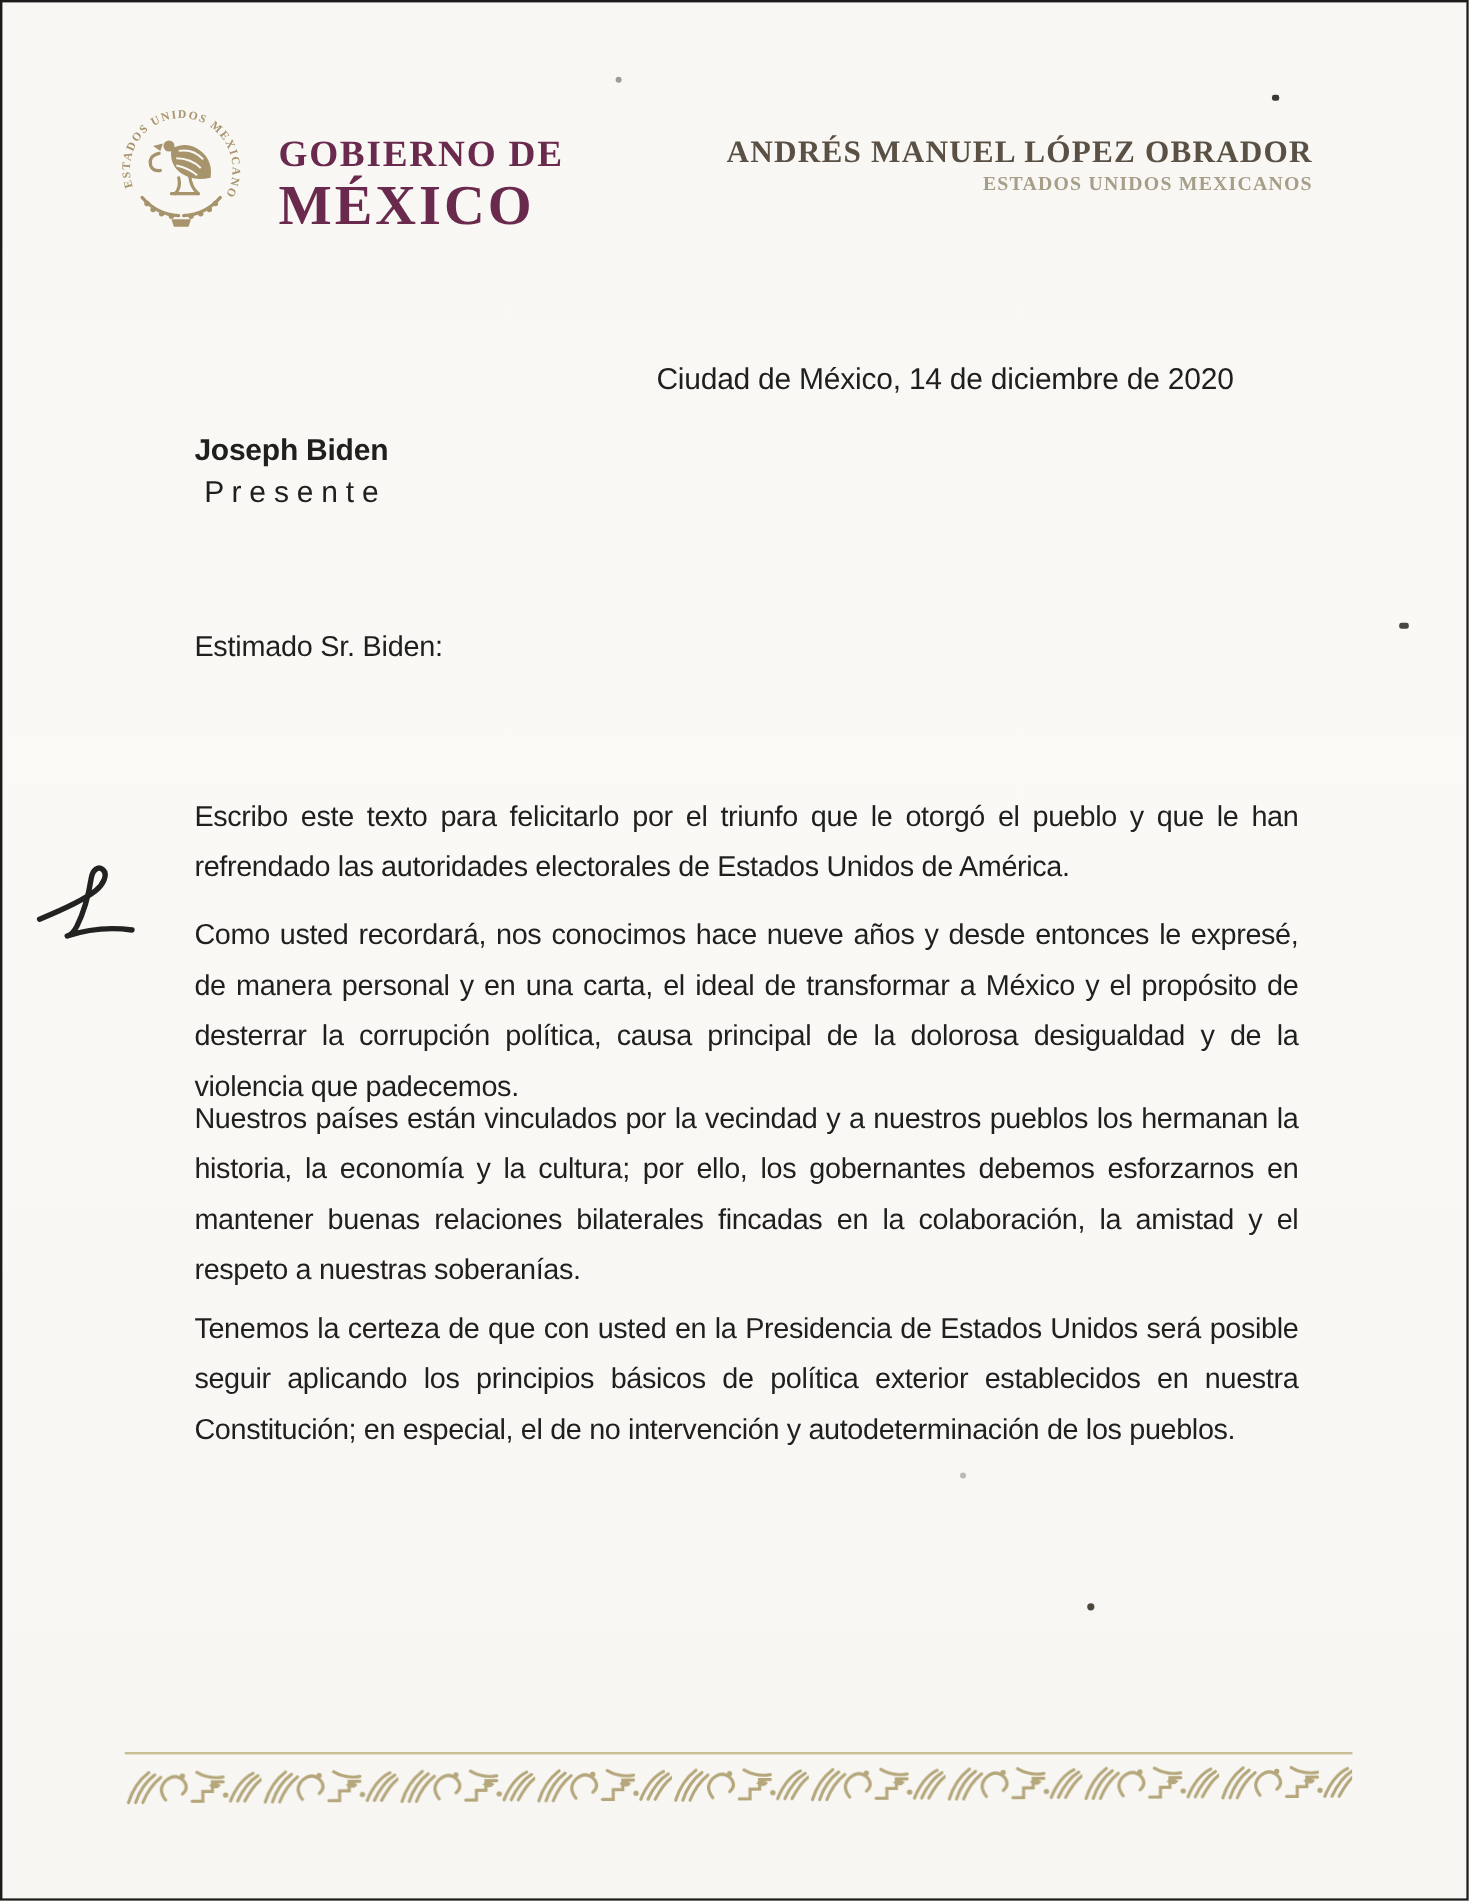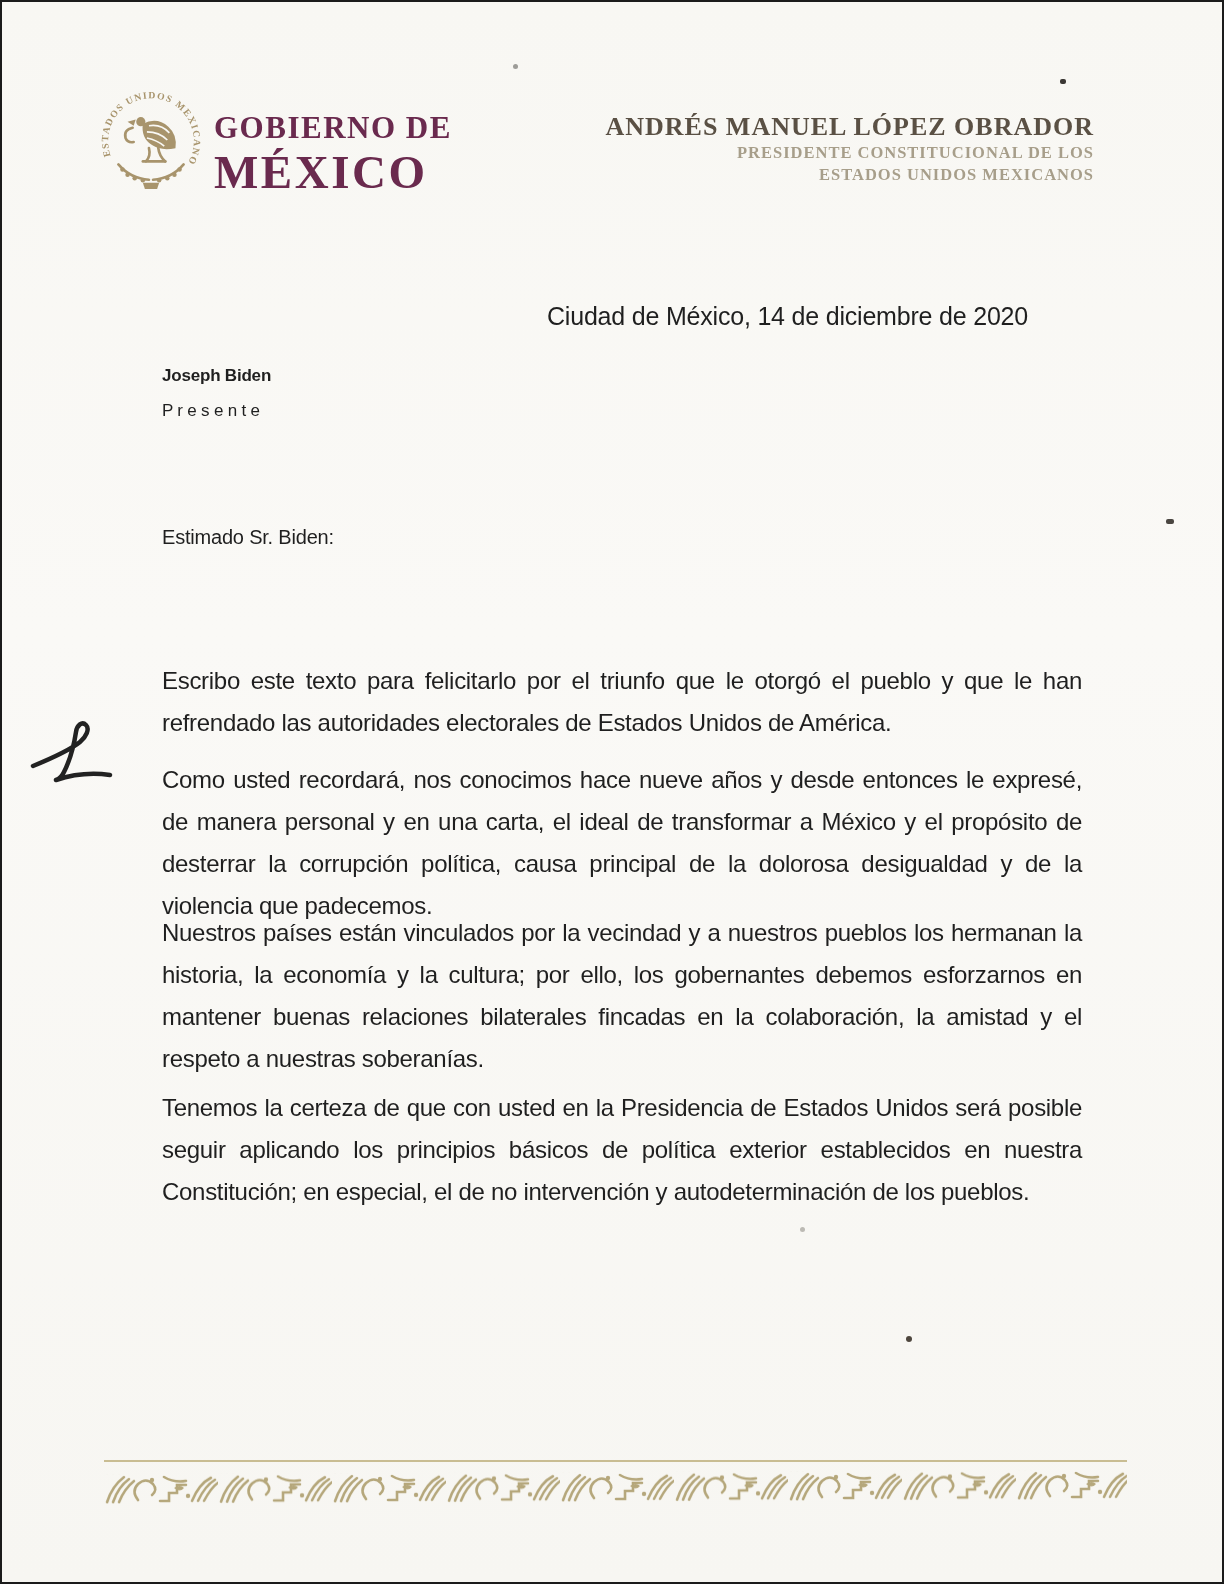--- a/index.html
+++ b/index.html
@@ -12,33 +12,33 @@
     background-image:linear-gradient(180deg,#f8f7f3 0%,#faf9f6 40%,#f7f6f2 100%);
     border:2px solid #1b1b1b;
     box-sizing:border-box;
     overflow:hidden;
     font-family:"Liberation Sans",sans-serif;
     color:#1f1f1f;
   }
   
   .logo-group{position:absolute;left:96px;top:84px;display:flex;align-items:flex-start;}
   .seal{width:106px;height:108px;flex:0 0 auto;}
-  .brand{margin-left:10px;padding-top:26px;color:#6a2a4e;font-family:"Liberation Serif",serif;font-weight:bold;line-height:1;}
+  .brand{margin-left:28px;padding-top:26px;color:#6a2a4e;font-family:"Liberation Serif",serif;font-weight:bold;line-height:1;}
   .brand-line1{font-size:31px;letter-spacing:1.5px;}
   .brand-line2{font-size:47px;letter-spacing:2.5px;margin-top:6px;}
   .official{position:absolute;right:128px;top:110px;text-align:right;font-family:"Liberation Serif",serif;margin-left:47px;}
   .official .name{font-size:26px;font-weight:bold;letter-spacing:1px;color:#5a5044;line-height:30px;}
   .official .sub{font-size:16.5px;font-weight:bold;letter-spacing:1px;color:#a79e8a;line-height:22px;}
   .official .sub:first-of-type{margin-top:6px;}
   
   .dateline{position:absolute;left:545px;top:300px;font-size:25px;letter-spacing:-0.2px;}
-  .recipient{position:absolute;left:160px;top:356px;font-size:17px;line-height:35px;letter-spacing:-0.2px;}
+  .recipient{position:absolute;left:160px;top:356px;font-size:25px;line-height:35px;letter-spacing:-0.2px;text-align:center;}
   .recipient .r-name,.recipient .r-title{font-weight:bold;}
   .recipient .r-present{font-weight:normal;}
-  .salutation{position:absolute;left:160px;top:524px;font-size:20px;letter-spacing:-0.2px;}
+  .salutation{position:absolute;left:160px;top:524px;font-size:24px;letter-spacing:-0.2px;}
   .para{position:absolute;left:160px;width:920px;margin:0;font-size:24px;line-height:42px;letter-spacing:-0.3px;text-align:justify;}
   .p0{top:637px;margin-top:21px;}
   .p1{top:737px;margin-top:20px;}
   .p2{top:910px;}
   .p3{top:1085px;}
   
   .scribble{position:absolute;left:24px;top:714px;}
   
   .footer-rule{position:absolute;left:102px;top:1458px;width:1023px;height:2px;background:#c9bd93;}
   .greca-wrap{position:absolute;left:102px;top:1470px;width:1023px;height:30px;transform:rotate(-0.25deg);}
@@ -94,21 +94,20 @@
       </g>
     </svg>
     <div class="brand">
       <div class="brand-line1">GOBIERNO DE</div>
       <div class="brand-line2">MÉXICO</div>
     </div>
   </div>
 
   <div class="official">
     <div class="name">ANDRÉS MANUEL LÓPEZ OBRADOR</div>
-    <div class="sub">PRESIDENTE CONSTITUCIONAL DE LOS</div>
     <div class="sub">ESTADOS UNIDOS MEXICANOS</div>
   </div>
 
   <div class="dateline">Ciudad de México, 14 de diciembre de 2020</div>
 
   <div class="recipient">
     <div class="r-name">Joseph Biden</div>
     <div class="r-present">P r e s e n t e</div>
   </div>
 

